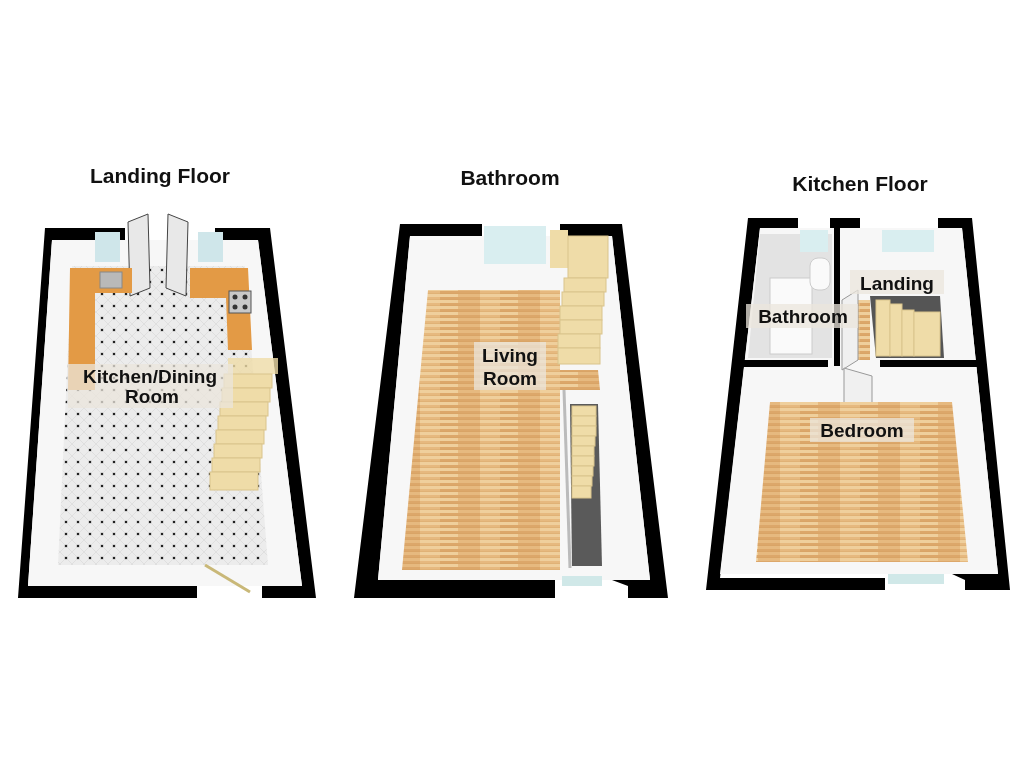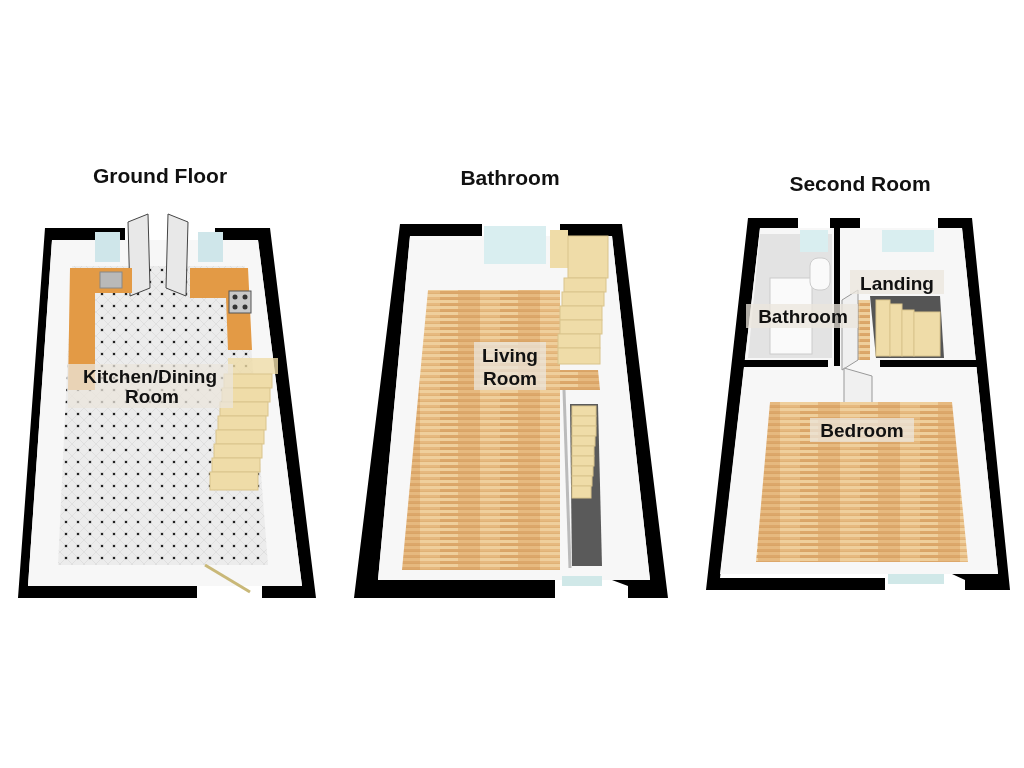--- a/index.html
+++ b/index.html
@@ -5,23 +5,23 @@
   html, body { margin: 0; padding: 0; background: #ffffff; }
   body { width: 1024px; height: 768px; position: relative; overflow: hidden; font-family: "Liberation Sans", sans-serif; }
   .title { position: absolute; font-weight: bold; font-size: 21px; color: #111; text-align: center; }
   .plan { position: absolute; }
   svg text { font-family: "Liberation Sans", sans-serif; font-weight: bold; }
   .label-bg { fill: rgba(235,230,220,0.75); }
 </style>
 </head>
 <body>
 
-<div class="title" style="left:60px; top:164px; width:200px;">Ground Floor</div>
+<div class="title" style="left:60px; top:164px; width:200px;">Landing Floor</div>
 <div class="title" style="left:410px; top:166px; width:200px;">Bathroom</div>
-<div class="title" style="left:760px; top:172px; width:200px;">Second Room</div>
+<div class="title" style="left:760px; top:172px; width:200px;">Kitchen Floor</div>
 
 <svg class="plan" style="left:0; top:0;" width="1024" height="768" viewBox="0 0 1024 768">
   <defs>
     <pattern id="tiles" width="12" height="12" patternUnits="userSpaceOnUse">
       <rect width="12" height="12" fill="#ececec"></rect>
       <path d="M0 0 L12 12 M12 0 L0 12" stroke="#d6d6d6" stroke-width="0.6"></path>
       <circle cx="6" cy="6" r="1.3" fill="#222"></circle>
     </pattern>
     <pattern id="wood" width="60" height="6" patternUnits="userSpaceOnUse">
       <rect width="60" height="6" fill="#e6b97f"></rect>

